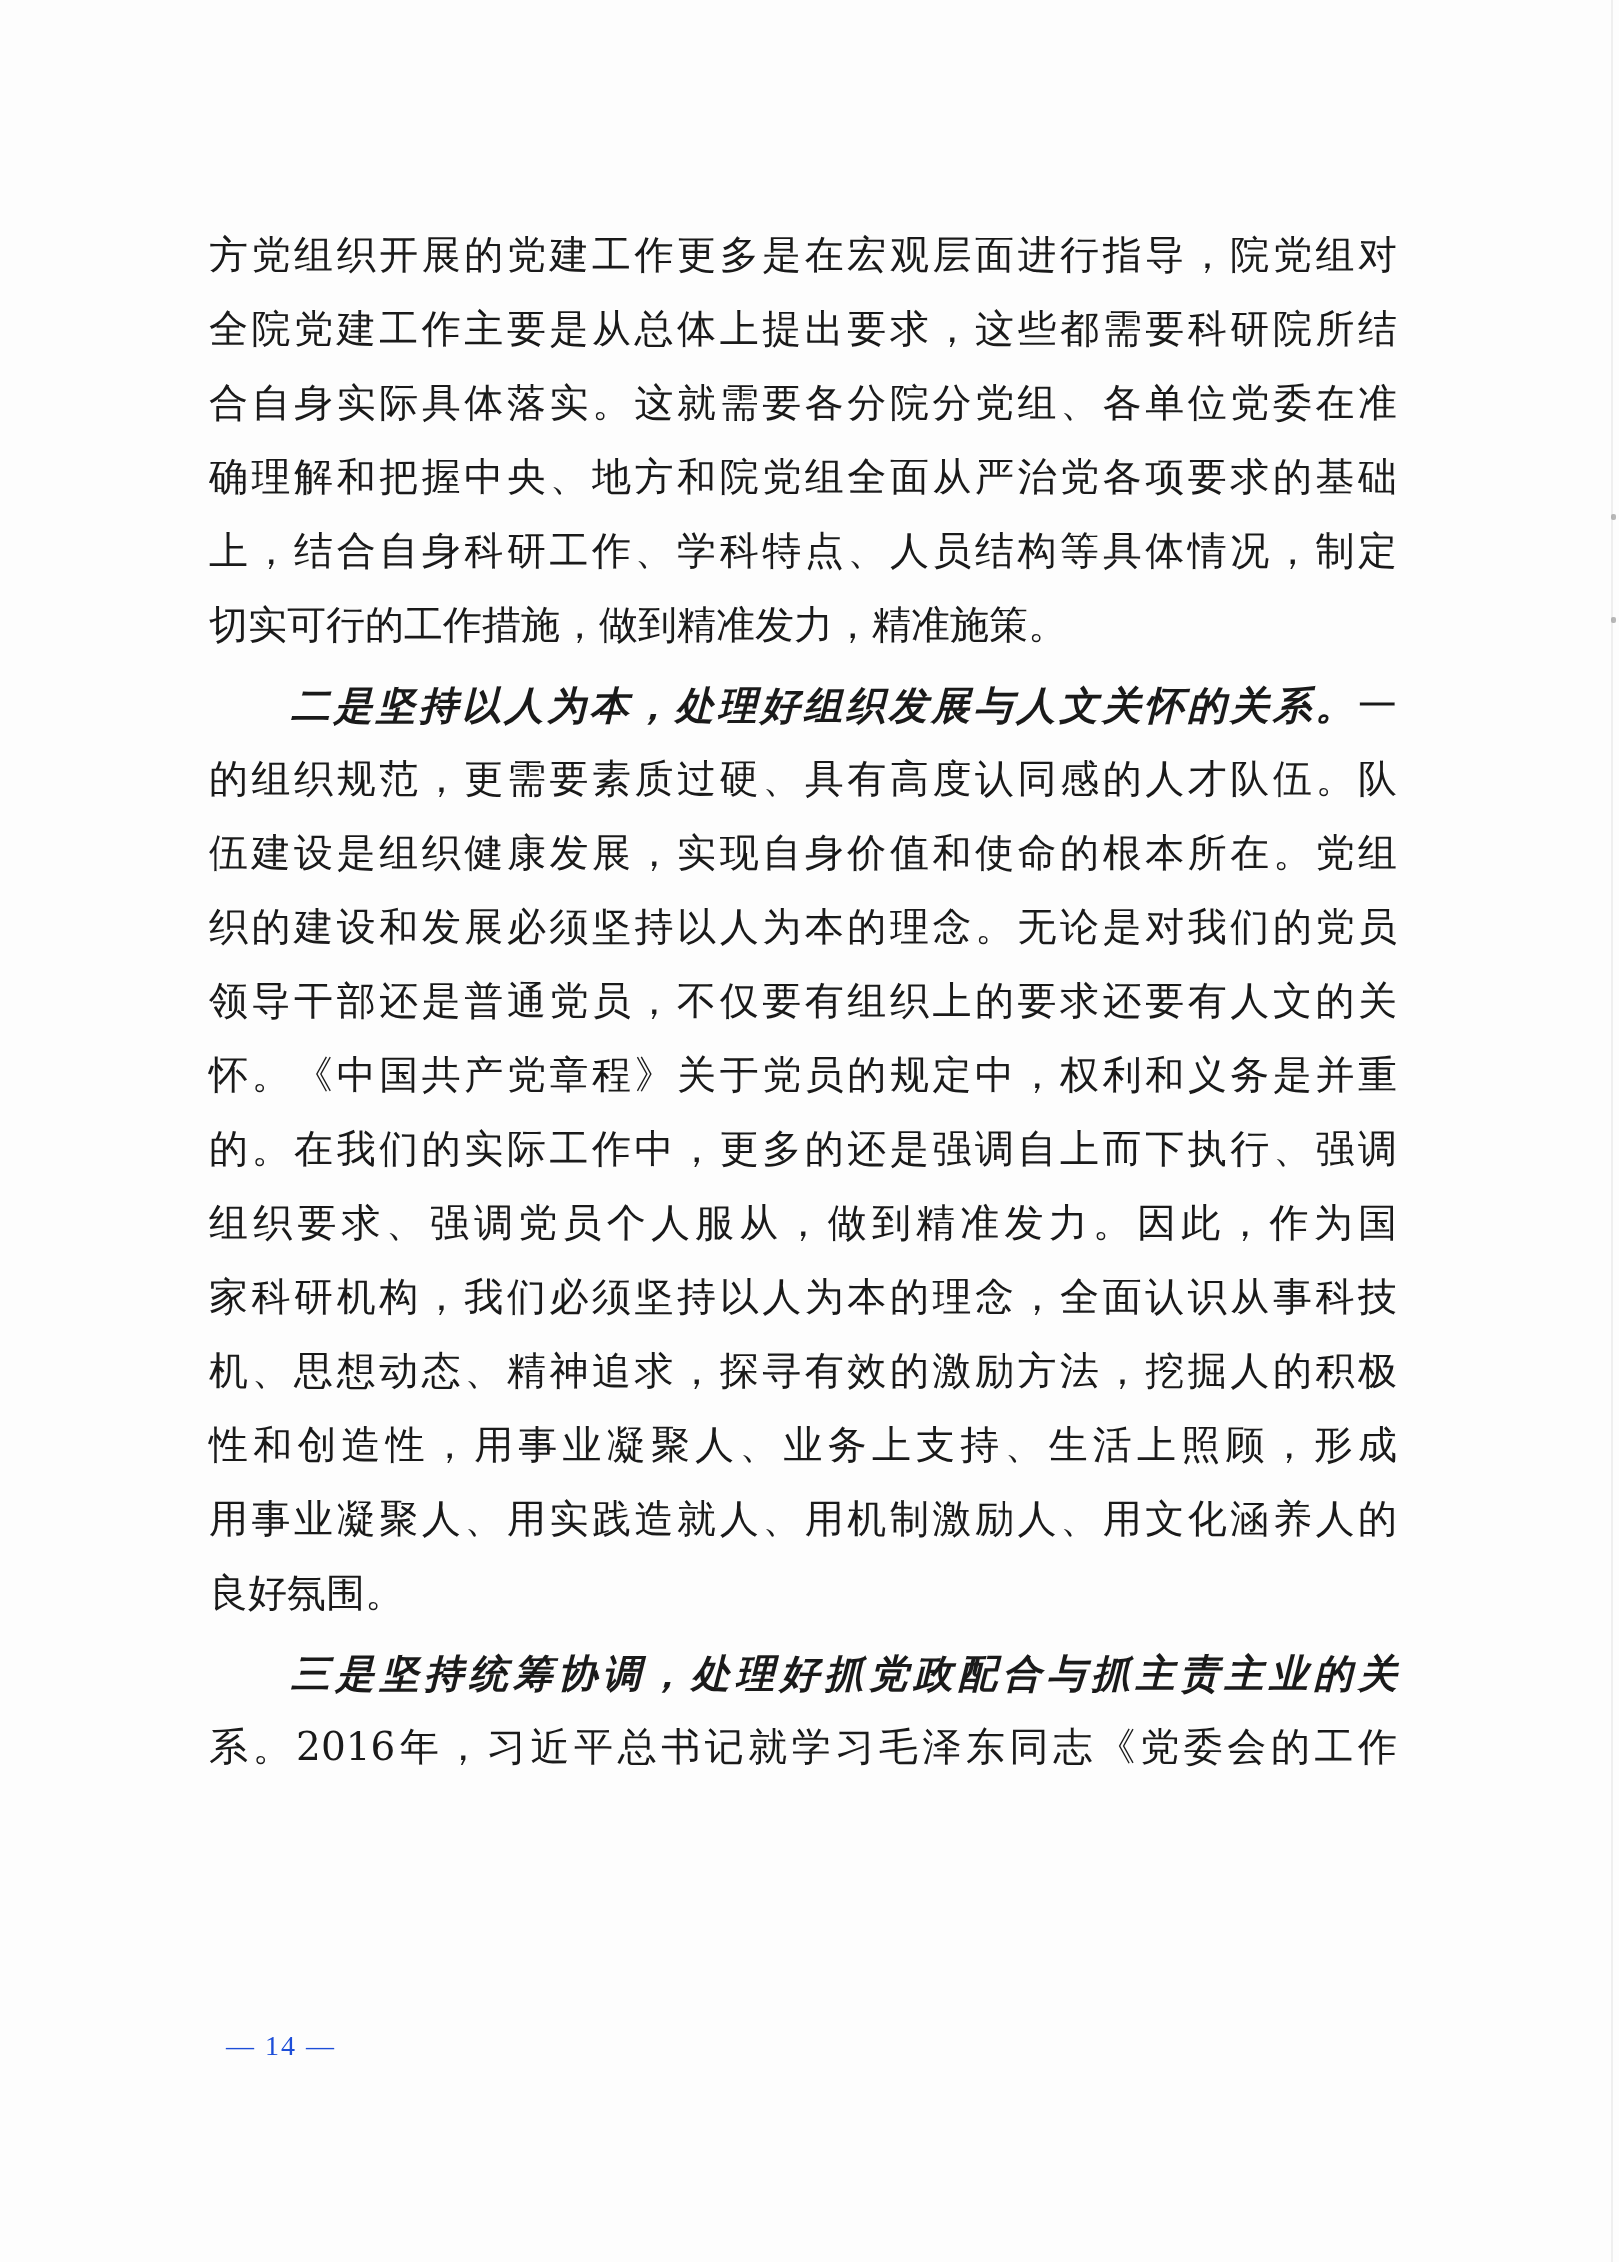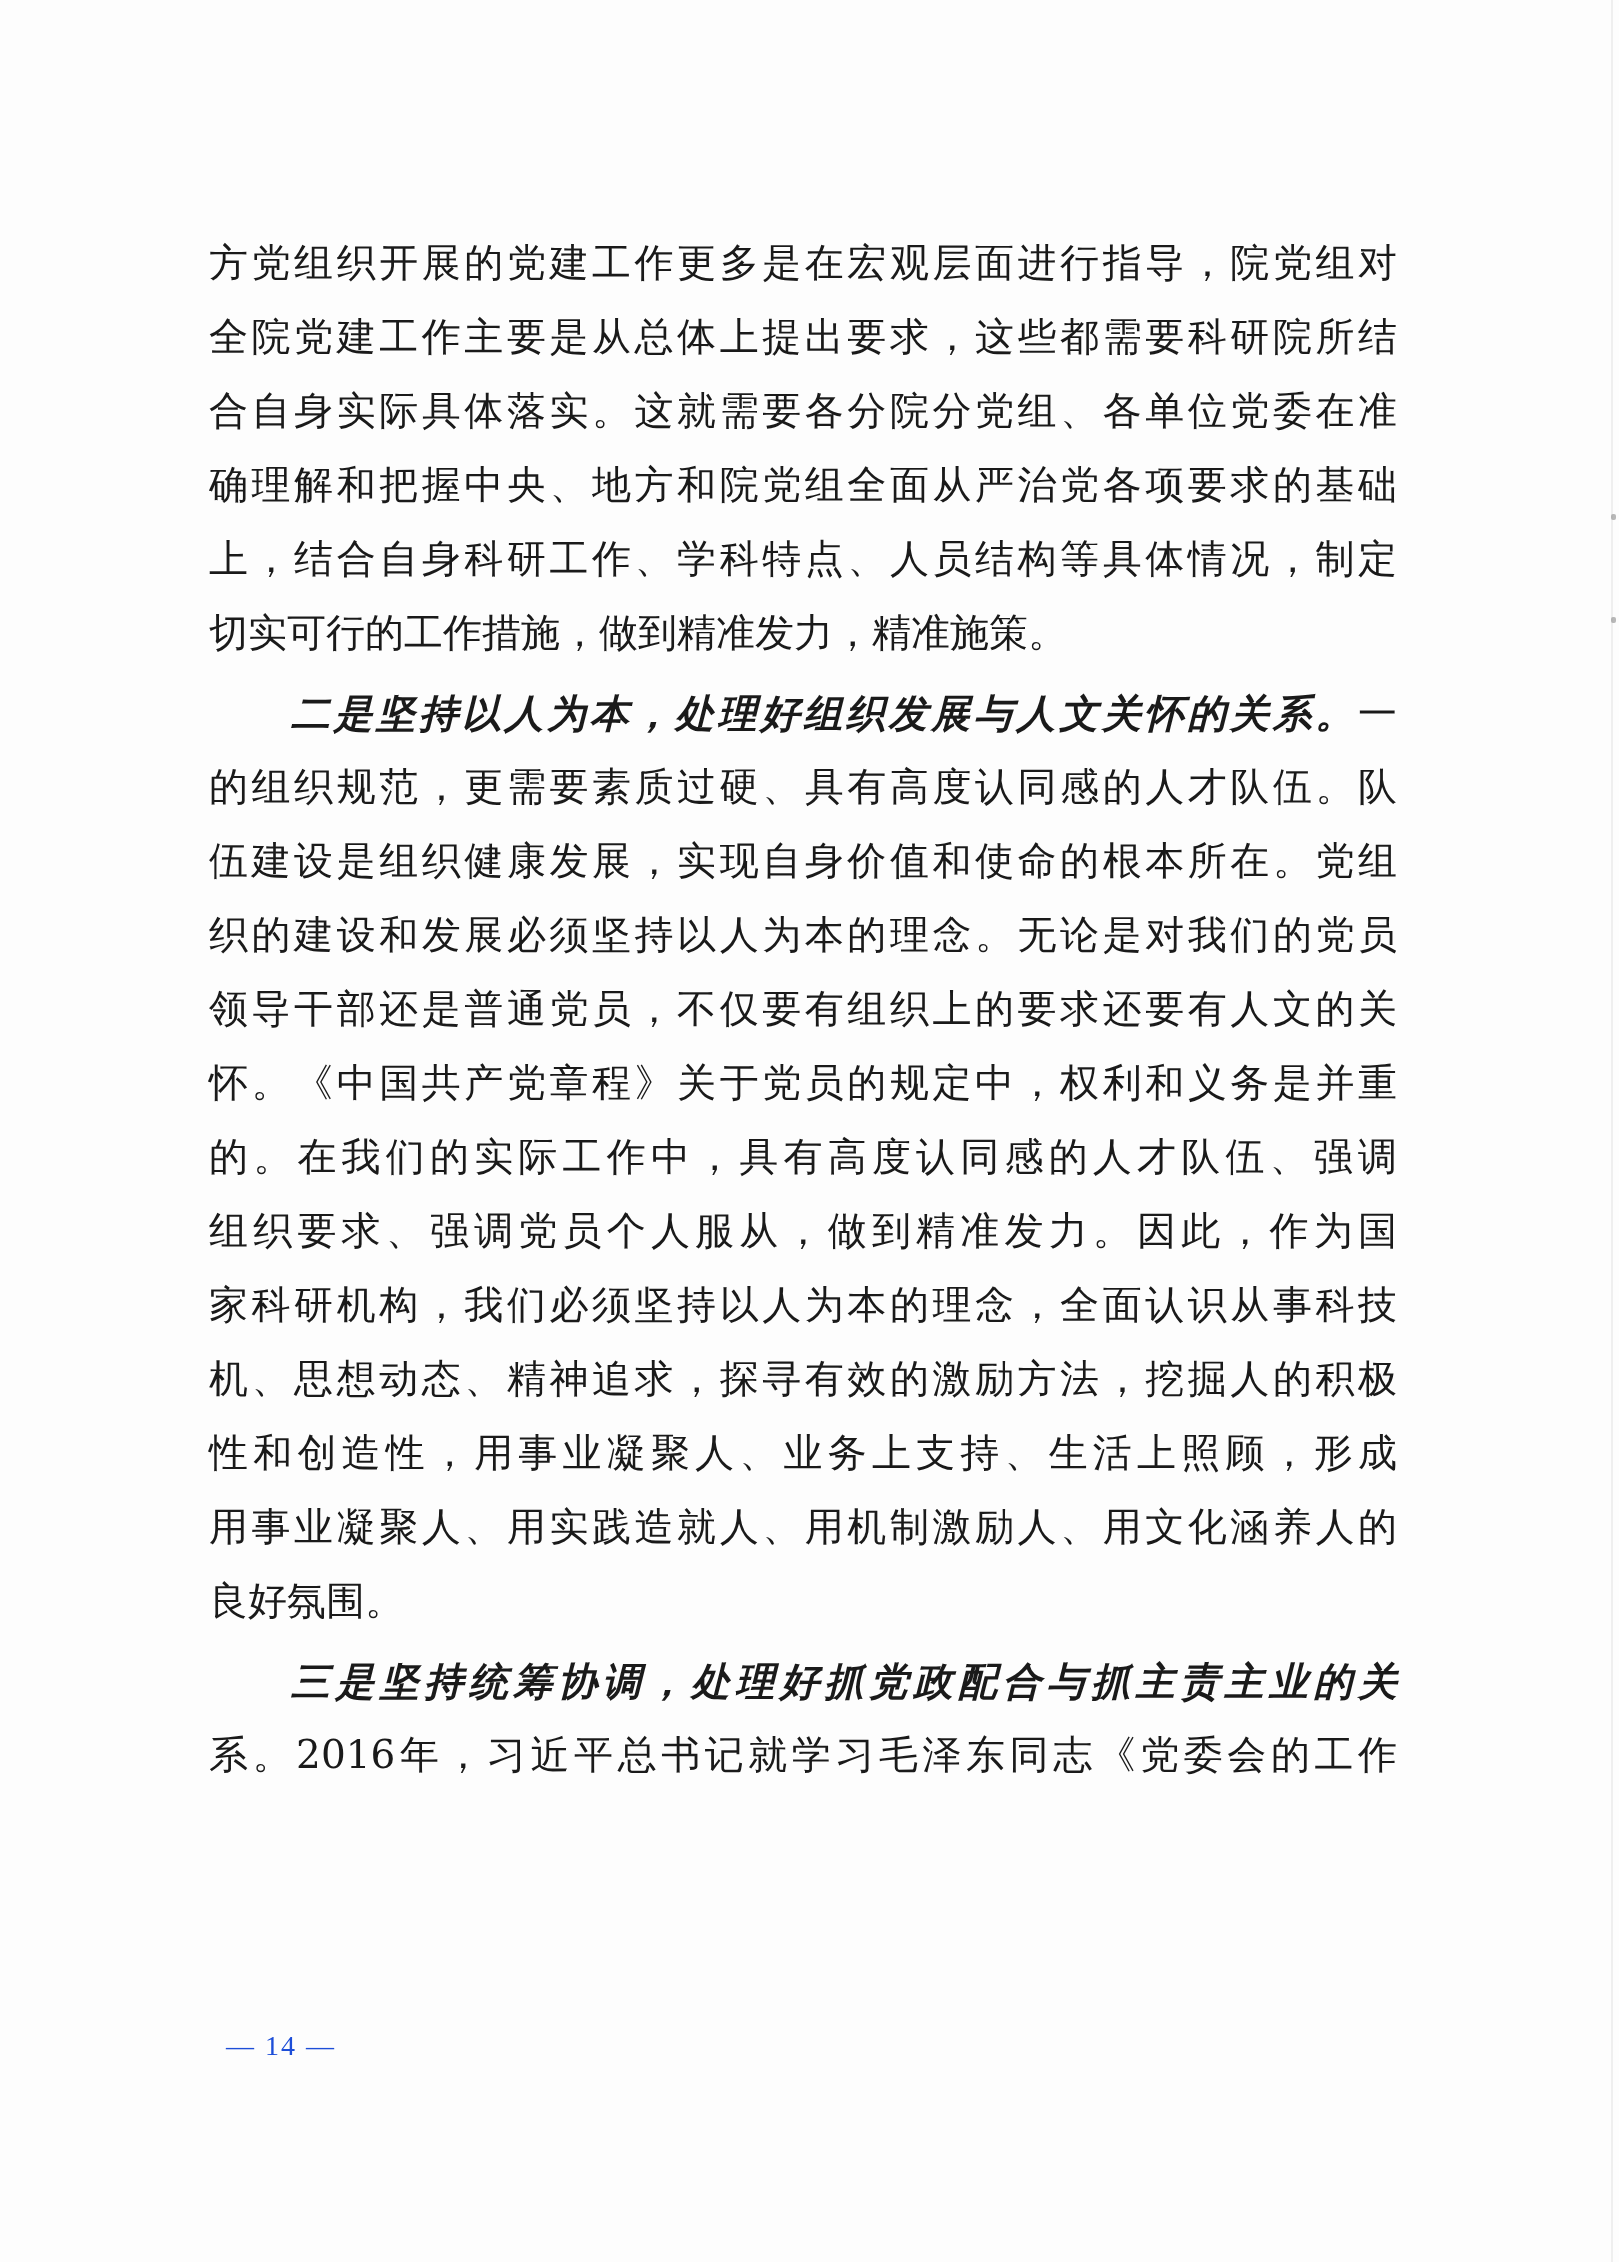--- a/index.html
+++ b/index.html
@@ -16,21 +16,21 @@
   }
   .page {
     position: absolute;
     left: 0; top: 0;
     width: 1620px;
     height: 2263px;
   }
   .text-block {
     position: absolute;
     left: 209px;
-    top: 226px;
+    top: 218px;
     width: 1188px;
     font-family: "DejaVu Serif", "Liberation Serif", serif;
     font-size: 39px;
     color: #1a1a1a;
     line-height: 74px;
   }
   .line {
     display: block;
     height: 74px;
     white-space: nowrap;
@@ -99,21 +99,21 @@
 
     <div class="para-gap"></div>
 
     <div>
       <span class="line indent"><span class="bold">二是坚持以人为本，处理好组织发展与人文关怀的关系。</span><span>一</span></span>
       <span class="line">的组织规范，更需要素质过硬、具有高度认同感的人才队伍。队</span>
       <span class="line">伍建设是组织健康发展，实现自身价值和使命的根本所在。党组</span>
       <span class="line">织的建设和发展必须坚持以人为本的理念。无论是对我们的党员</span>
       <span class="line">领导干部还是普通党员，不仅要有组织上的要求还要有人文的关</span>
       <span class="line">怀。《中国共产党章程》关于党员的规定中，权利和义务是并重</span>
-      <span class="line">的。在我们的实际工作中，具有高度认同感的人才队伍、强调</span>
+      <span class="line">的。在我们的实际工作中，更多的还是强调自上而下执行、强调</span>
       <span class="line">组织要求、强调党员个人服从，做到精准发力。因此，作为国</span>
       <span class="line">家科研机构，我们必须坚持以人为本的理念，全面认识从事科技</span>
       <span class="line">机、思想动态、精神追求，探寻有效的激励方法，挖掘人的积极</span>
       <span class="line">性和创造性，用事业凝聚人、业务上支持、生活上照顾，形成</span>
       <span class="line">用事业凝聚人、用实践造就人、用机制激励人、用文化涵养人的</span>
       <span class="line last">良好氛围。</span>
     </div>
 
     <div class="para-gap"></div>
 

